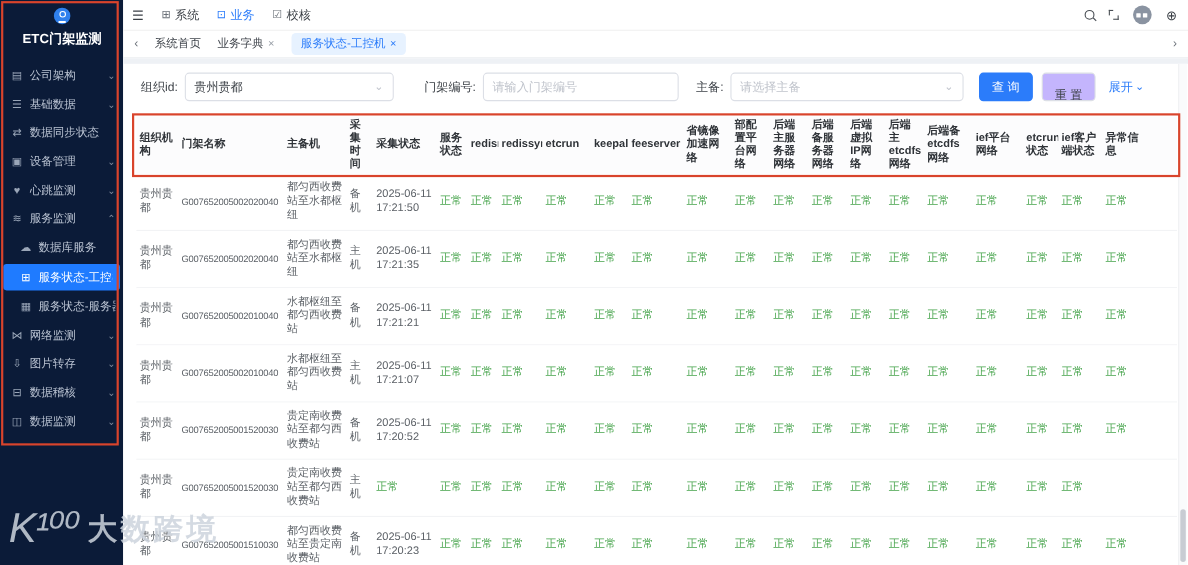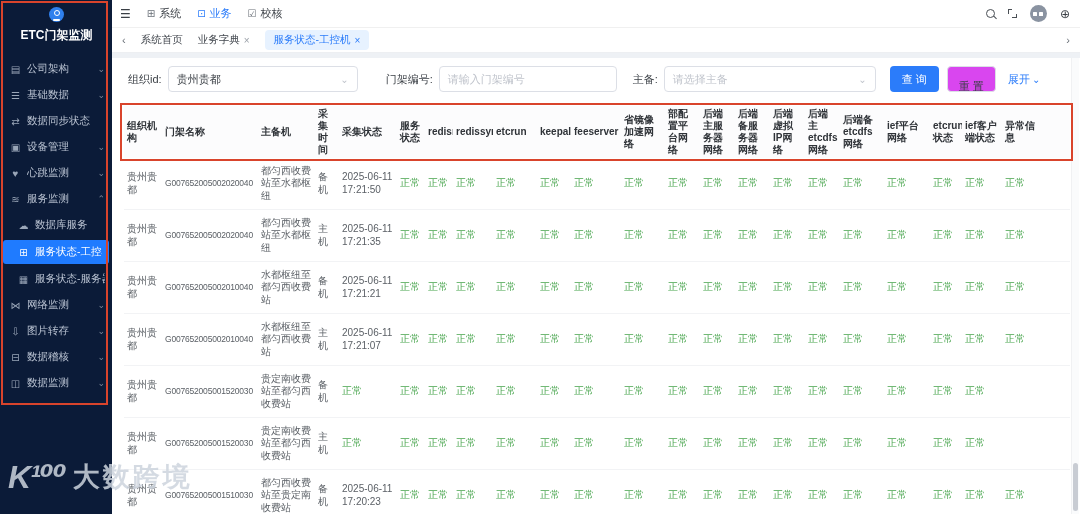--- a/index.html
+++ b/index.html
@@ -56,42 +56,42 @@
   .content { flex:1; position:relative; padding:6px 12px 0 10px; min-height:0; }
   .filters { display:flex; align-items:center; font-size:11px; color:#3a3f45; margin:2px 0 14px 6px; }
   .f-label { margin-right:6px; white-space:nowrap; }
   .select, .input { height:26px; border:1px solid #dcdfe6; border-radius:4px; background:#fff; display:flex; align-items:center; justify-content:space-between; padding:0 8px; font-size:11px; color:#3a3f45; }
   .w-org { width:190px; margin-right:28px; }
   .w-gantry { width:178px; margin-right:16px; }
   .w-mode { width:212px; }
   .ph { color:#c0c4cc; }
   .sel-chev { color:#c0c4cc; font-size:10px; }
   .btn-primary { height:26px; padding:0 12px; background:#2b7cfa; color:#fff; border:none; border-radius:4px; font-size:11px; margin-left:14px; cursor:pointer; white-space:nowrap; }
-  .btn-plain { height:20px; padding:12px 11px; background:#d946ef; color:#3a3f45; border:1px solid #dcdfe6; border-radius:4px; font-size:11px; margin-left:8px; cursor:pointer; white-space:nowrap; }
+  .btn-plain { height:20px; padding:12px 11px; background:#c4b5fd; color:#3a3f45; border:1px solid #dcdfe6; border-radius:4px; font-size:11px; margin-left:8px; cursor:pointer; white-space:nowrap; }
   .expand { display:flex; align-items:center; gap:2px; color:#2b7cfa; margin-left:12px; cursor:pointer;justify-content:space-between; }
   .expand .sel-chev { color:#2b7cfa; }
 
   
   .tablewrap { position:relative; margin-left:2px; width:946px; }
   .grid { display:grid; grid-template-columns:38px 96px 57px 24px 58px 28px 28px 40px 44px 34px 50px 44px 35px 35px 35px 35px 35px 44px 46px 32px 40px 36px 32px; }
   .thead { background:#fcfcfd; height:52px; }
   .th { display:flex; align-items:center; padding:2px 3px; font-size:10px; font-weight:700; color:#2f3338; line-height:12px; overflow:hidden; }
   .tr { height:52px; border-bottom:1px solid #f2f3f5; background:#fff; }
   .td { display:flex; align-items:center; padding:2px 3px; font-size:10px; line-height:12.5px; color:#5b6066; overflow:hidden; }
   .status { color:#49a54e; }
   .c-id { font-size:8.5px; letter-spacing:-0.2px; white-space:nowrap; }
   .c-org, .c-name, .c-mode { word-break:break-all; }
   .head-red { position:absolute; left:-4px; top:-3px; width:953px; height:58px; border:2px solid #d9442c; pointer-events:none; z-index:5; }
 
   .vscroll { position:absolute; right:1px; top:58px; bottom:0; width:8px; background:#fafbfc; border-left:1px solid #f0f1f3; }
   .vthumb { position:absolute; left:1px; bottom:3px; width:5px; height:48px; background:#c8ccd3; border-radius:3px; cursor:pointer; }
 
   
   .watermark { position:absolute; left:8px; top:458px; z-index:9; display:flex; align-items:center; gap:7px; color:rgba(205,211,221,0.85); pointer-events:none; }
-  .wm-mark { font-size:32px; font-weight:700; font-style:italic; letter-spacing:-1px;text-align:right; }
+  .wm-mark { font-size:38px; font-weight:400; font-style:italic; letter-spacing:-1px;text-align:right; }
   .wm-text { font-size:27px; font-weight:700; letter-spacing:3px; }
 </style>
 </head>
 <body>
 
 <div class="app">
 
   <aside class="sidebar">
     <div class="logo">
       <span class="logo-icon"></span>
@@ -356,20 +356,21 @@
               <div class="td status">正常</div>
               <div class="td status">正常</div>
               <div class="td status">正常</div>
               <div class="td c-err"></div>
   </div>
             <div class="tr grid">
     <div class="td c-org">贵州贵都</div>
     <div class="td c-id">G007652005001520030</div>
     <div class="td c-name">贵定南收费站至都匀西收费站</div>
     <div class="td c-mode">备机</div>
+    <div class="td c-time">2025-06-11 17:20:52</div>
     <div class="td status">正常</div>
               <div class="td status">正常</div>
               <div class="td status">正常</div>
               <div class="td status">正常</div>
               <div class="td status">正常</div>
               <div class="td status">正常</div>
               <div class="td status">正常</div>
               <div class="td status">正常</div>
               <div class="td status">正常</div>
               <div class="td status">正常</div>

